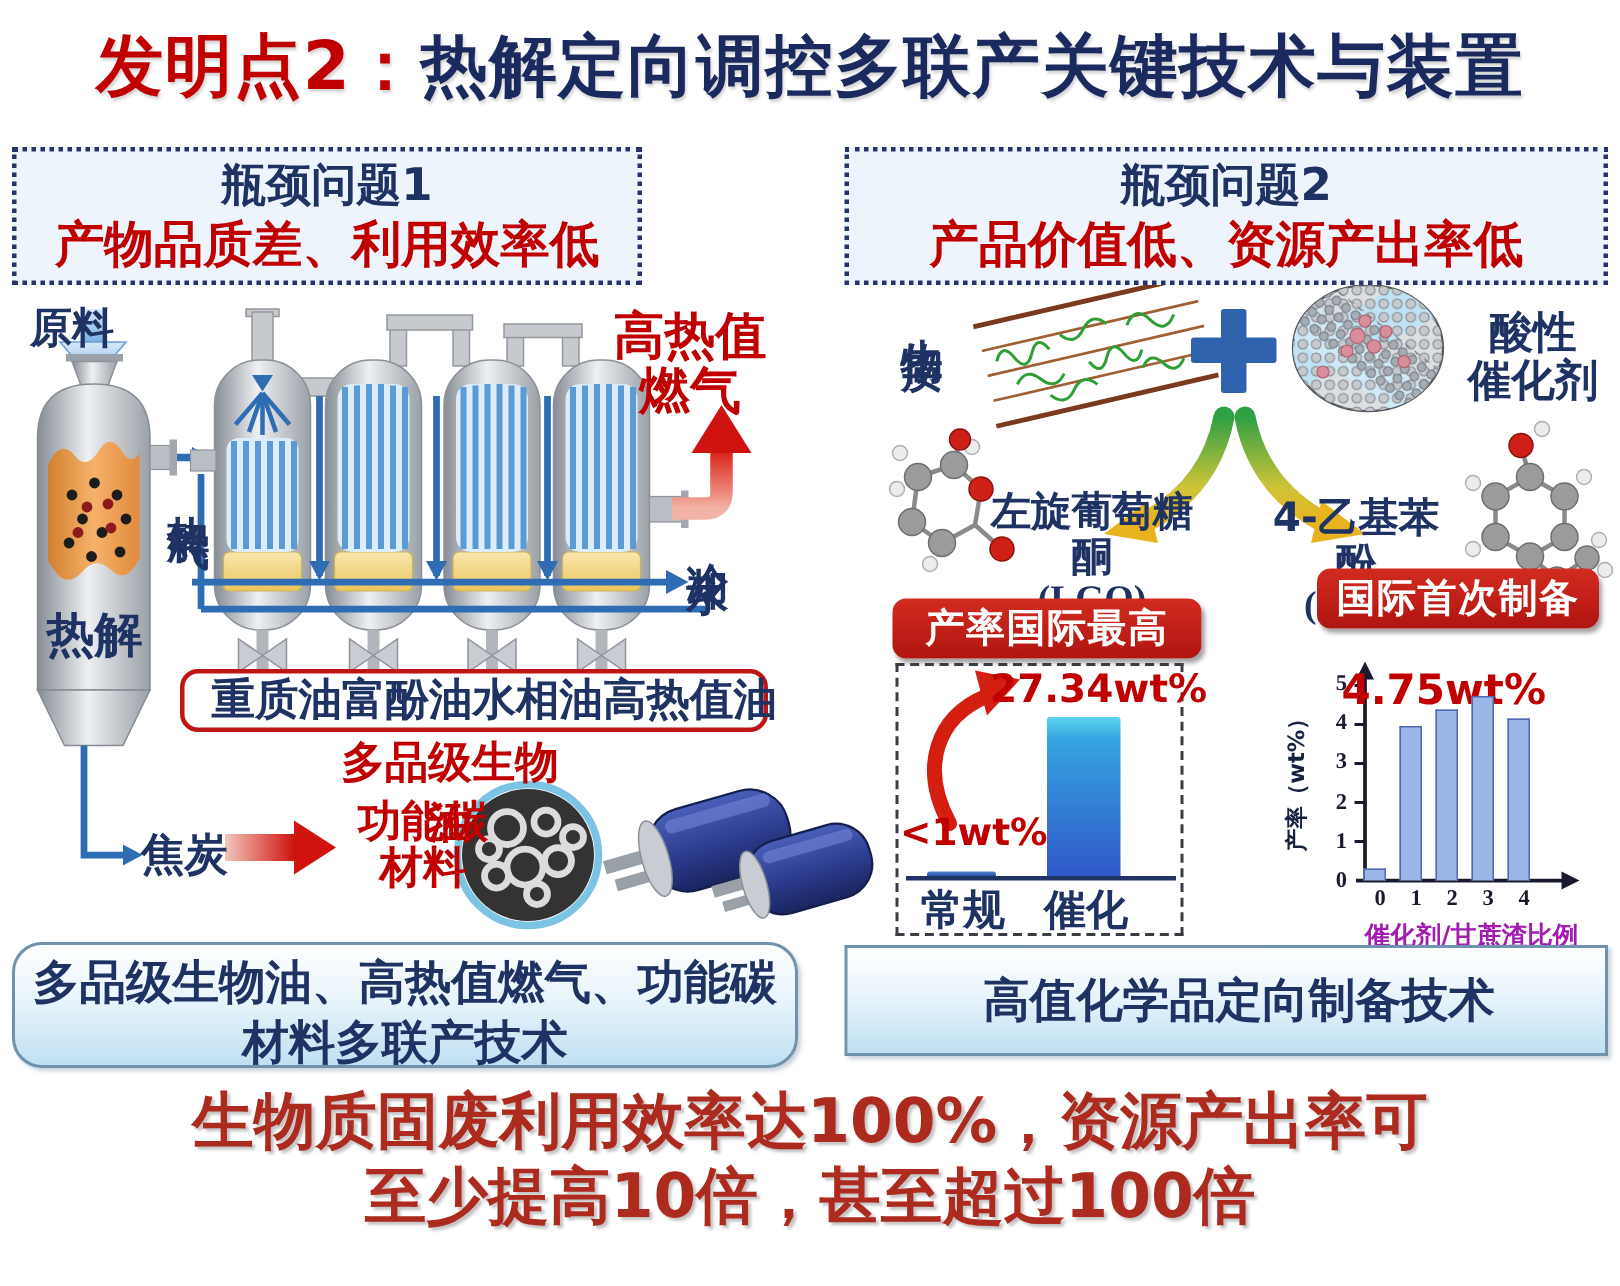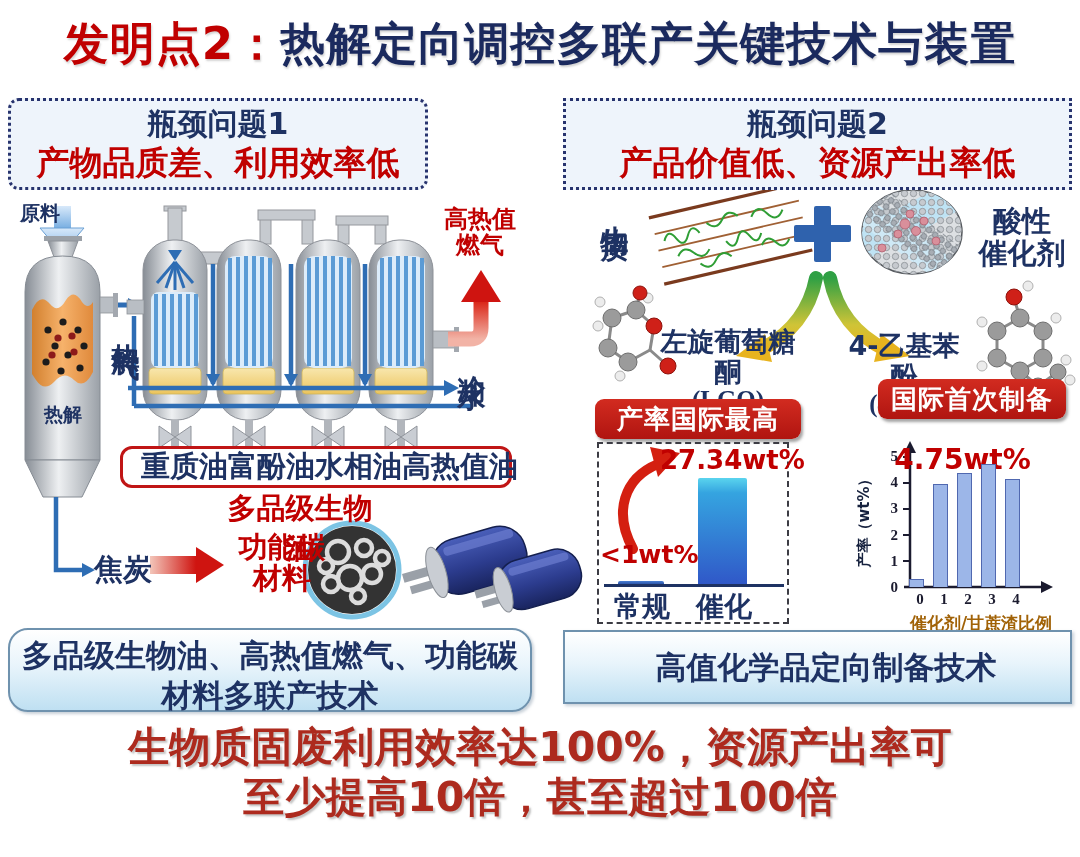--- a/index.html
+++ b/index.html
@@ -393,33 +393,33 @@
   </g>
 </g>
 <g fill="#1b1b2f">
   <polygon points="904,453 916,453 910,441"></polygon>
   <polygon points="1041,581 1041,593 1053,587"></polygon>
 </g>
 </svg>
 
 <div class="abs title"><span class="t-red">发明点2：</span><span>热解定向调控多联产关键技术与装置</span></div>
 
-<div class="abs hdr-box" style="left:8px;top:98px;width:420px;height:92px;border-radius:11px;">
+<div class="abs hdr-box" style="left:8px;top:98px;width:420px;height:92px;">
   <div class="hdr1">瓶颈问题1</div>
   <div class="hdr2">产物品质差、利用效率低</div>
 </div>
 <div class="abs hdr-box" style="left:563px;top:98px;width:509px;height:92px;">
   <div class="hdr1">瓶颈问题2</div>
   <div class="hdr2">产品价值低、资源产出率低</div>
 </div>
 
-<div class="abs navy b" style="left:20px;top:200px;font-size:20px;font-family:Liberation Serif, serif;">原料</div>
-<div class="abs navy b ctr" style="left:30px;top:402px;width:66px;font-size:19px;">热解</div>
+<div class="abs navy b" style="left:20px;top:200px;font-size:28px;font-family:Liberation Serif, serif;">原料</div>
+<div class="abs navy b ctr" style="left:30px;top:402px;width:66px;font-size:32px;">热解</div>
 <div class="abs navy vtext" style="left:106px;top:322px;font-size:28px;">热解气</div>
-<div class="abs red b ctr" style="left:428px;top:206px;width:104px;font-size:24px;line-height:1.1;">
+<div class="abs red b ctr" style="left:408px;top:206px;width:104px;font-size:34px;line-height:1.1;">
   <div>高热值</div>
   <div>燃气</div>
 </div>
 <div class="abs navy vtext" style="left:452px;top:352px;font-size:28px;">冷却水</div>
 
 <div class="abs red b ctr" style="left:214px;top:489px;width:172px;font-size:29px;">多品级生物油</div>
 <div class="abs oil-box" style="left:120px;top:446px;width:392px;height:42px;">
   <span>重质油</span>
   <span>富酚油</span>
   <span>水相油</span>
@@ -479,21 +479,21 @@
   <div class="bar" style="height: 83%;"></div>
 </div>
 <div class="abs xticks" style="left:908px;top:591px;width:120px;">
   <span>0</span>
   <span>1</span>
   <span>2</span>
   <span>3</span>
   <span>4</span>
 </div>
 <div class="abs b ctr" style="left:792px;top:510px;width:145px;font-size:15px;color:#16213e;transform:rotate(-90deg);">产率（wt%）</div>
-<div class="abs b ctr" style="left:888px;top:612px;width:186px;font-size:17px;color:#a16207;">催化剂/甘蔗渣比例</div>
+<div class="abs b ctr" style="left:888px;top:612px;width:186px;font-size:17px;color:#a21caf;">催化剂/甘蔗渣比例</div>
 
 <div class="abs cap-box" style="left:563px;top:630px;width:509px;height:74px;display:flex;align-items:center;justify-content:center;padding-left:17px;">
   <div class="cap-text">高值化学品定向制备技术</div>
 </div>
 
 <div class="abs footer">
   <div>生物质固废利用效率达100%，资源产出率可</div>
   <div>至少提高10倍，甚至超过100倍</div>
 </div>
 

